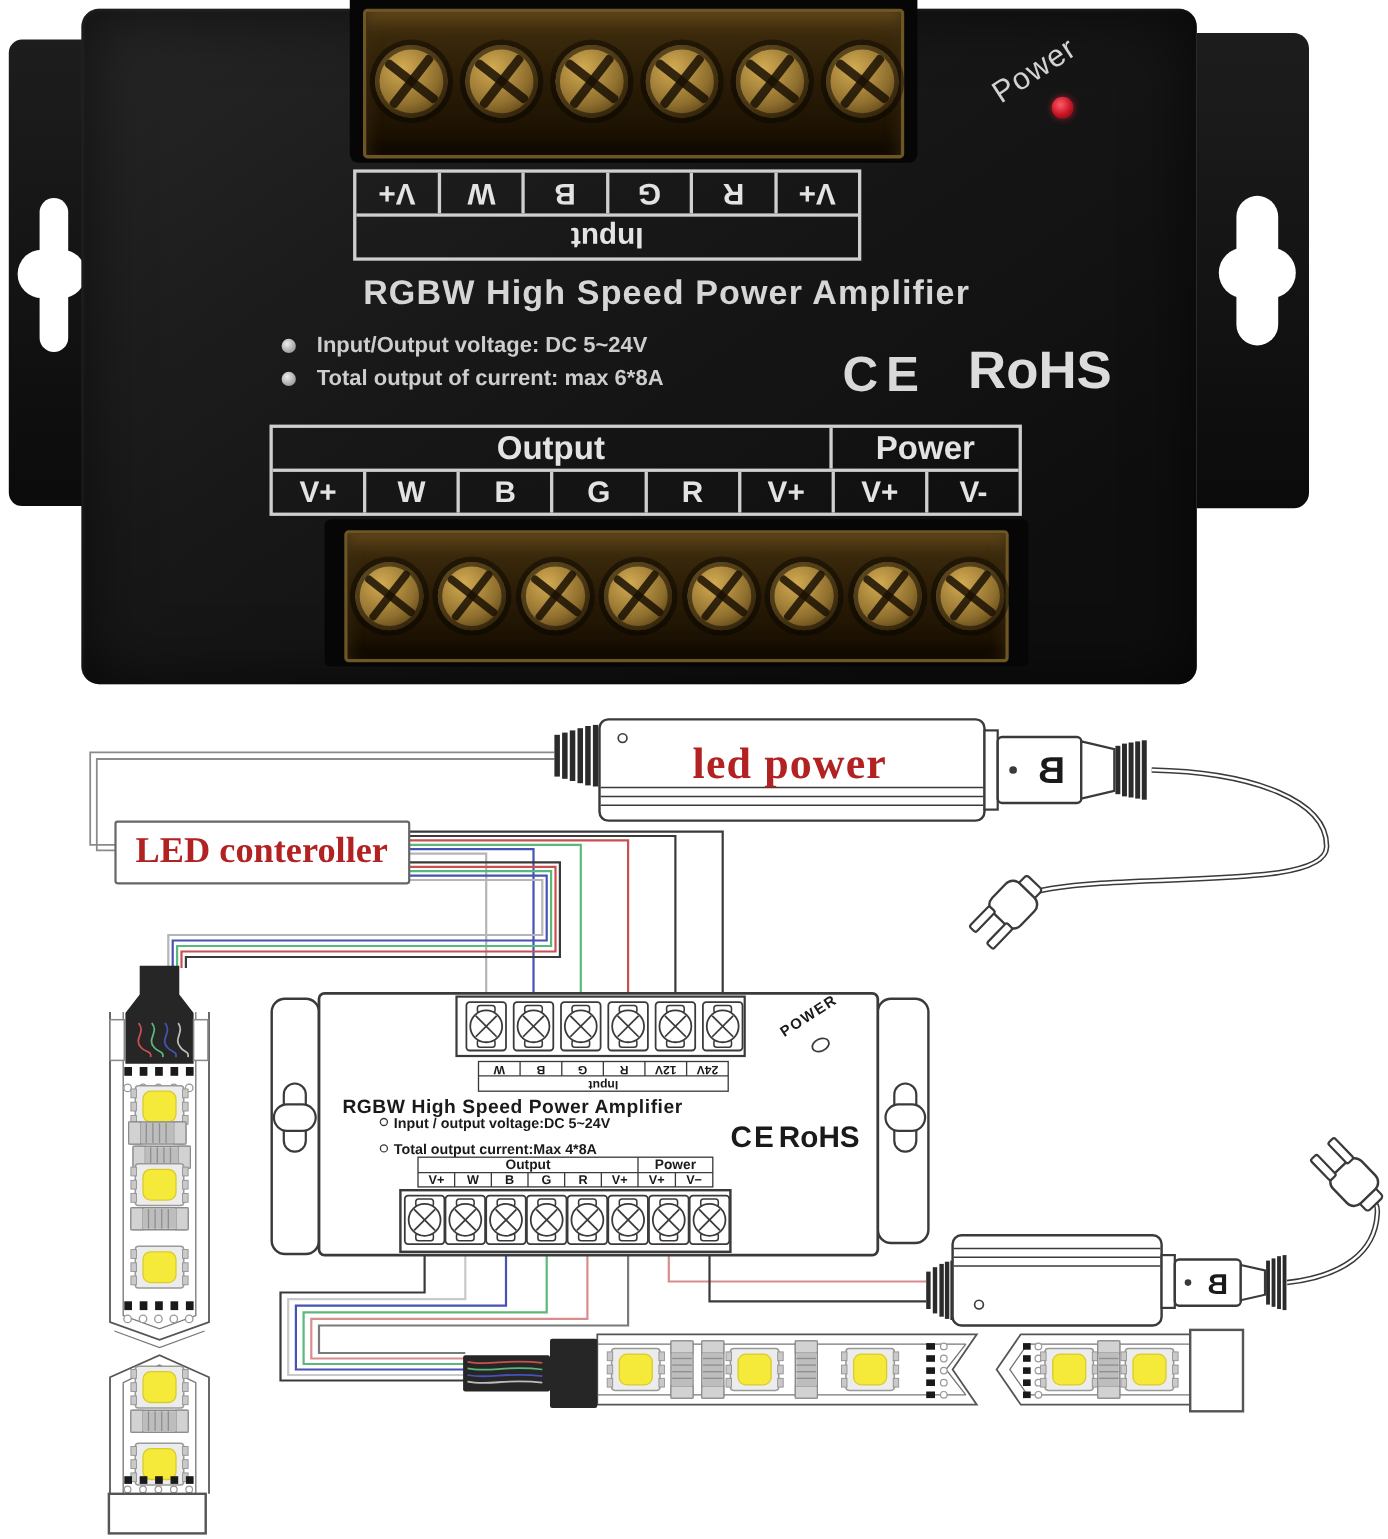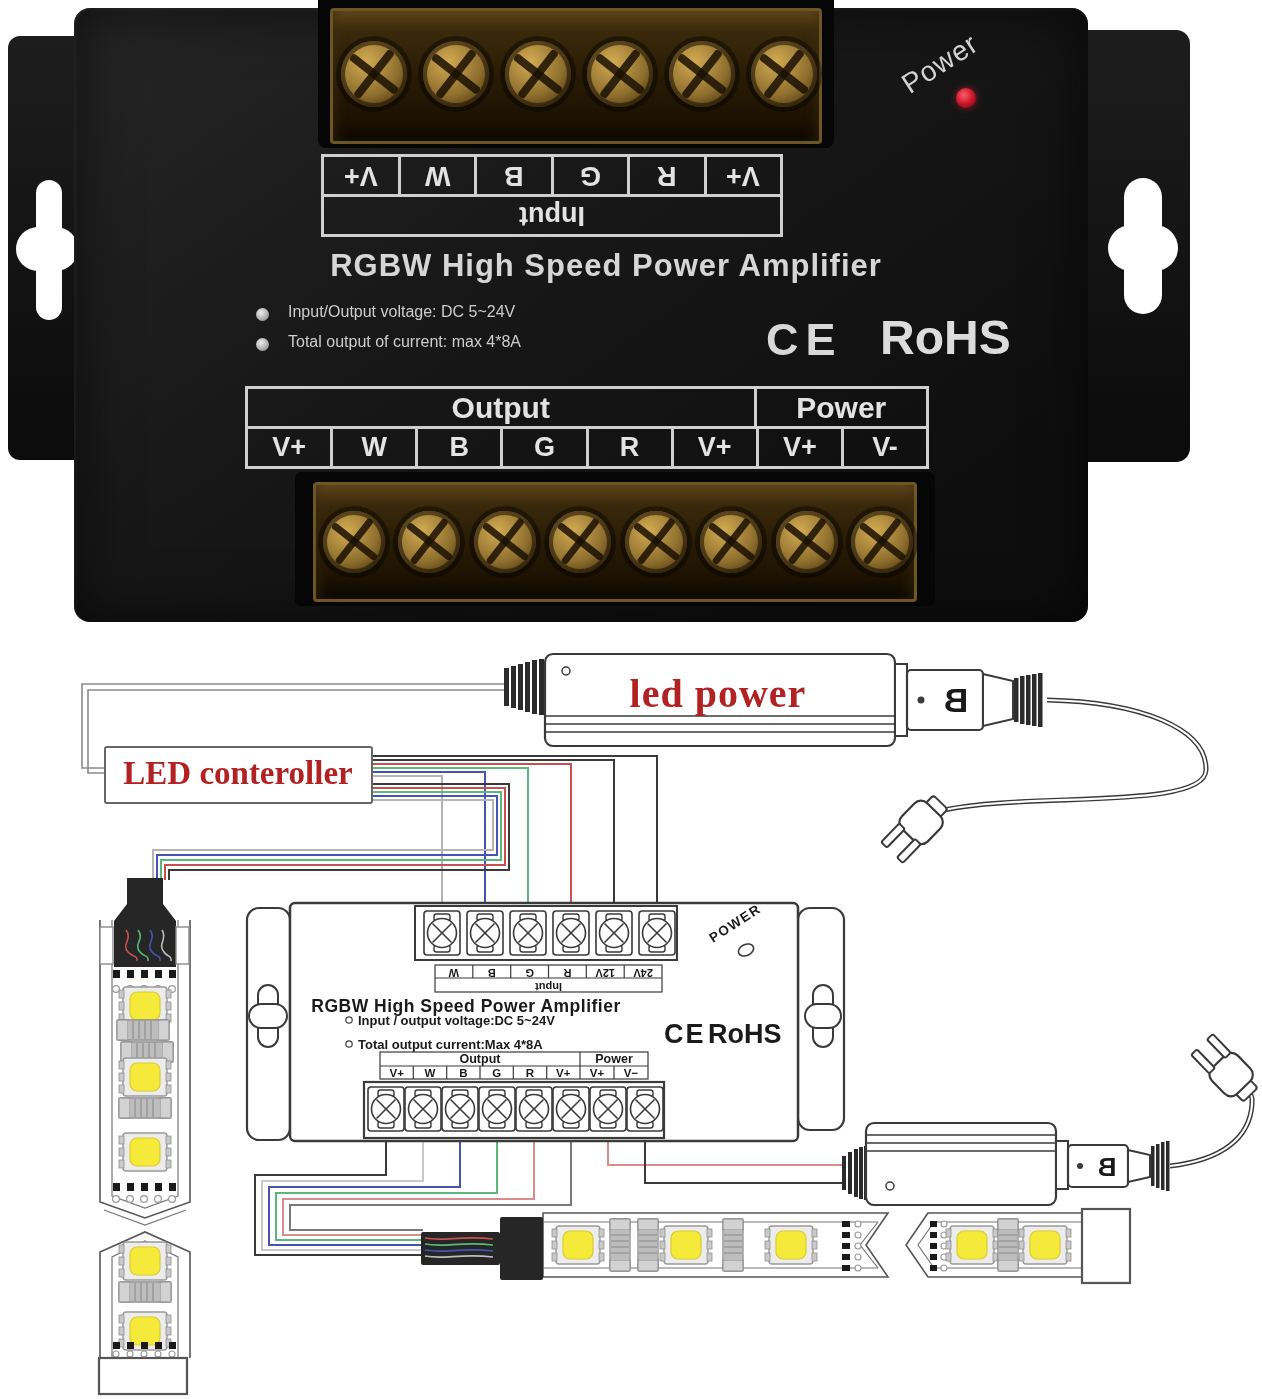--- a/index.html
+++ b/index.html
@@ -30,21 +30,21 @@
     background:radial-gradient(circle at 40% 35%, #ff5a68, #c51323 55%, #5e0a12);
     box-shadow:0 0 7px rgba(255,40,60,.55);}
   .ptable{border:3px solid #cfcfcf;color:#e3e3e3;font-weight:bold;box-sizing:border-box;}
   .prow{display:flex;}
   .pcell{flex:1;display:flex;align-items:center;justify-content:center;
     border-right:3px solid #cfcfcf;box-sizing:border-box;}
   .pcell:last-child{border-right:none;}
   .bline{border-bottom:3px solid #cfcfcf;}
   .flip{display:inline-block;transform:rotate(180deg);}
   .ptitle{text-align:center;font-size:31px;font-weight:bold;color:#d6d6d6;letter-spacing:1px;}
-  .spec{font-size:16px;font-weight:normal;color:#cdcdcd;}
+  .spec{font-size:20px;font-weight:bold;color:#cdcdcd;}
   .bullet{width:13px;height:13px;border-radius:50%;
     background:radial-gradient(circle at 38% 35%, #eee, #9a9a9a 75%);}
   .ce{font-size:45px;font-weight:bold;color:#d8d8d8;letter-spacing:7px;}
   .rohs{font-size:48px;font-weight:bold;color:#dcdcdc;}
   .toptab{background:#050505;}
 
   
   svg text{font-family:"Liberation Sans",sans-serif;}
   .redserif{font-family:"Liberation Serif",serif;font-weight:bold;fill:#b32222;}
   .dtxt{font-weight:bold;fill:#1a1a1a;}
@@ -106,21 +106,21 @@
       <div class="pcell">
           <span class="flip">Input</span>
         </div>
     </div>
   </div>
 
   <div class="abs ptitle" style="left:150px;top:248px;width:912px;">RGBW High Speed Power Amplifier</div>
   <div class="abs bullet" style="left:256px;top:308px;"></div>
   <div class="abs spec" style="left:288px;top:303px;">Input/Output voltage: DC 5~24V</div>
   <div class="abs bullet" style="left:256px;top:338px;"></div>
-  <div class="abs spec" style="left:288px;top:333px;">Total output of current: max 4*8A</div>
+  <div class="abs spec" style="left:288px;top:333px;">Total output of current: max 6*8A</div>
   <div class="abs ce" style="left:766px;top:314px;">CE</div>
   <div class="abs rohs" style="left:880px;top:310px;">RoHS</div>
 
   <div class="abs ptable" style="left:245px;top:386px;width:684px;">
     <div class="prow bline" style="height:37px;font-size:30px;">
       <div class="pcell" style="flex:0 0 75%;">
           <span>Output</span>
         </div>
       <div class="pcell" style="flex:1;">
           <span>Power</span>

